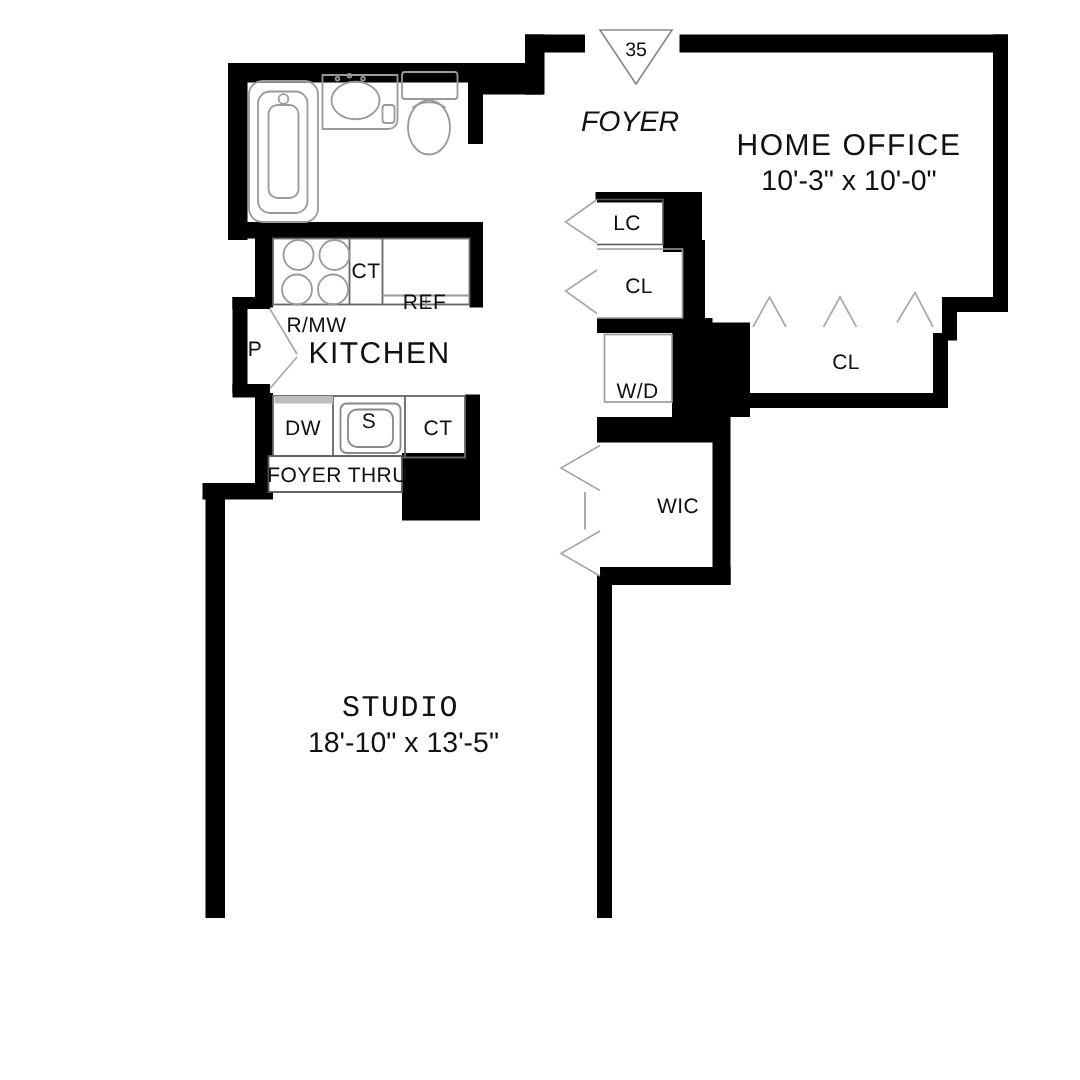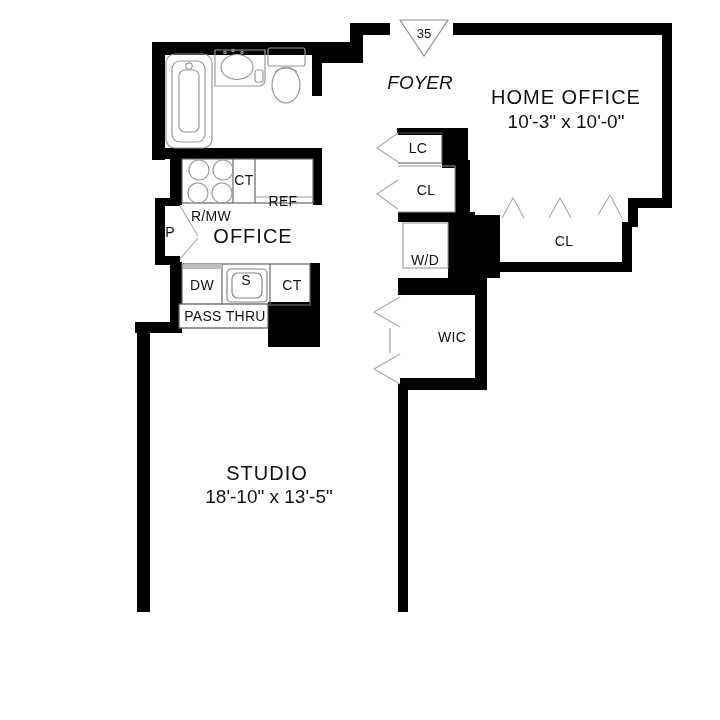--- a/index.html
+++ b/index.html
@@ -152,33 +152,33 @@
     </g>
   </svg>
 
   <div class="lbl lbl-xs" style="left:424px;top:33px;">35</div>
 
   <div class="lbl lbl-md" style="left:420px;top:82px;font-style:italic;">FOYER</div>
 
   <div class="lbl lbl-lg" style="left:566px;top:97px;">HOME OFFICE</div>
   <div class="lbl lbl-md" style="left:566px;top:121px;">10'-3" x 10'-0"</div>
 
-  <div class="lbl lbl-lg" style="left:253px;top:236px;">OFFICE</div>
+  <div class="lbl lbl-lg" style="left:253px;top:236px;">KITCHEN</div>
 
-  <div class="lbl lbl-lg" style="left:267px;top:473px;">STUDIO</div>
+  <div class="lbl lbl-lg" style="left:267px;top:473px;font-family:Liberation Mono, monospace;">STUDIO</div>
   <div class="lbl lbl-md" style="left:269px;top:496px;">18'-10" x 13'-5"</div>
 
   <div class="lbl lbl-sm" style="left:418px;top:148px;">LC</div>
   <div class="lbl lbl-sm" style="left:426px;top:190px;">CL</div>
   <div class="lbl lbl-sm" style="left:425px;top:260px;">W/D</div>
   <div class="lbl lbl-sm" style="left:452px;top:337px;">WIC</div>
   <div class="lbl lbl-sm" style="left:564px;top:241px;">CL</div>
 
   <div class="lbl lbl-sm" style="left:211px;top:180px;margin-top:36px;">R/MW</div>
   <div class="lbl lbl-sm" style="left:244px;top:180px;">CT</div>
   <div class="lbl lbl-sm" style="left:283px;top:177px;margin-top:24px;">REF</div>
   <div class="lbl lbl-sm" style="left:202px;top:285px;">DW</div>
   <div class="lbl lbl-sm" style="left:246px;top:280px;">S</div>
   <div class="lbl lbl-sm" style="left:292px;top:285px;">CT</div>
-  <div class="lbl lbl-sm" style="left:225px;top:316px;">PASS THRU</div>
+  <div class="lbl lbl-sm" style="left:225px;top:316px;">FOYER THRU</div>
   <div class="lbl lbl-sm" style="left:170px;top:232px;">P</div>
 
 </div>
 
 </body></html>

